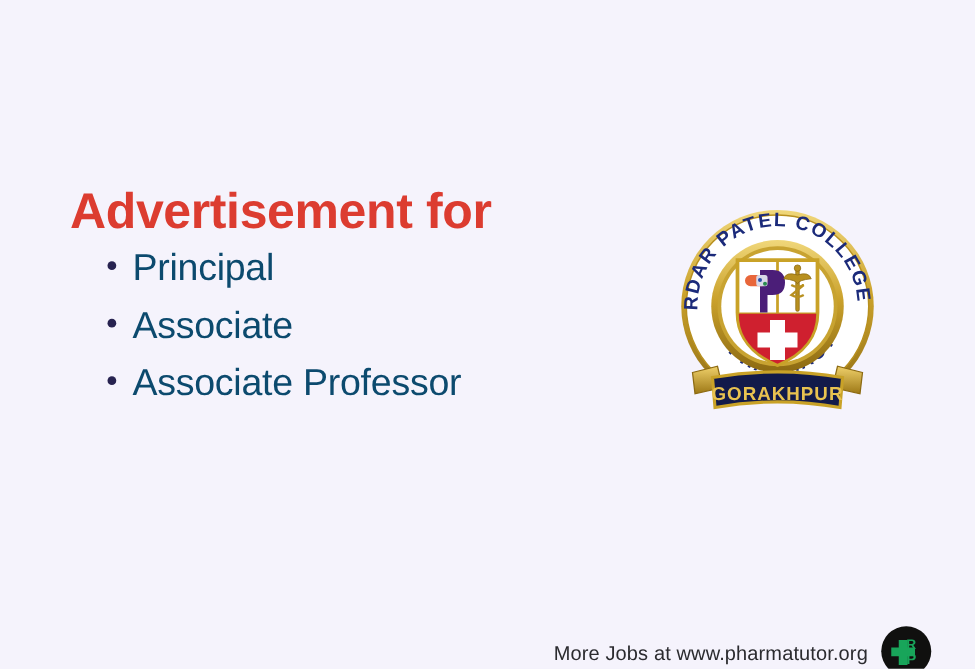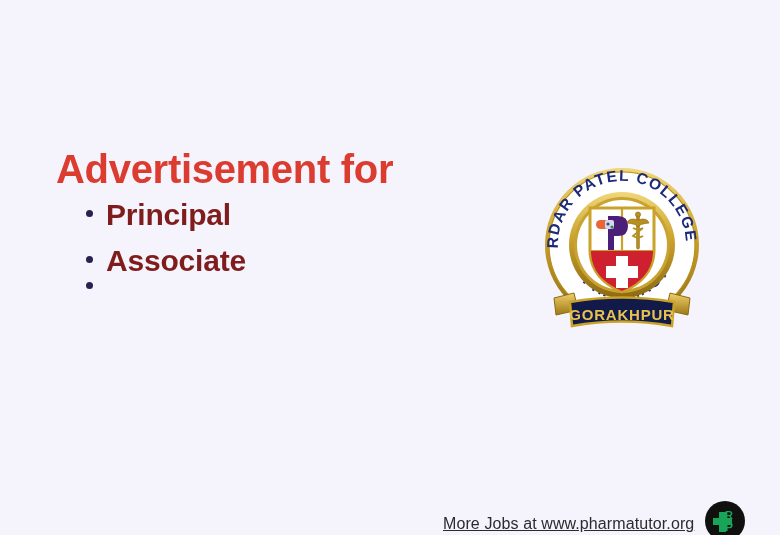--- a/index.html
+++ b/index.html
@@ -55,22 +55,22 @@
     border-radius: 50%;
     background: #272250;
     display: inline-block;
     margin-right: 13px;
     position: relative;
     top: -8px;
     flex: none;
   }
   .job-label {
     font-size: 30px;
-    font-weight: bold;
-    color: #7f1d1d;
+    font-weight: normal;
+    color: #0c4a6e;
     letter-spacing: -0.2px;
     line-height: 34px;
   }
 
   
   .seal-wrap {
     position: absolute;
     left: 540px;
     top: 150px;
     width: 165px;
@@ -84,21 +84,20 @@
     left: 443px;
     top: 503px;
     display: flex;
     align-items: center;
   }
   .footer-text {
     font-size: 16px;
     color: #2b2b2f;
     letter-spacing: 0.1px;
     white-space: nowrap;
-    text-decoration: underline;
   }
   .brand-badge {
     margin-left: 10px;
     width: 42px;
     height: 42px;
     position: relative;
     top: -3px;
   }
   .brand-badge svg { display: block; }
 </style>
@@ -113,20 +112,21 @@
     <li class="job-item">
       <span class="bullet-dot"></span>
       <span class="job-label">Principal</span>
     </li>
     <li class="job-item">
       <span class="bullet-dot"></span>
       <span class="job-label">Associate</span>
     </li>
     <li class="job-item">
       <span class="bullet-dot"></span>
+      <span class="job-label">Associate Professor</span>
     </li>
   </ul>
 
   <div class="seal-wrap">
     <svg width="165" height="190" viewBox="0 0 165 190" xmlns="http://www.w3.org/2000/svg">
       <defs>
         <path id="arcTop" d="M 18 95 A 64 64 0 0 1 146 95" fill="none"></path>
         <path id="arcBottom" d="M 28 95 A 54 54 0 0 0 136 95" fill="none"></path>
         <linearGradient id="goldGrad" x1="0" y1="0" x2="0" y2="1">
           <stop offset="0%" stop-color="#f0d77a"></stop>

